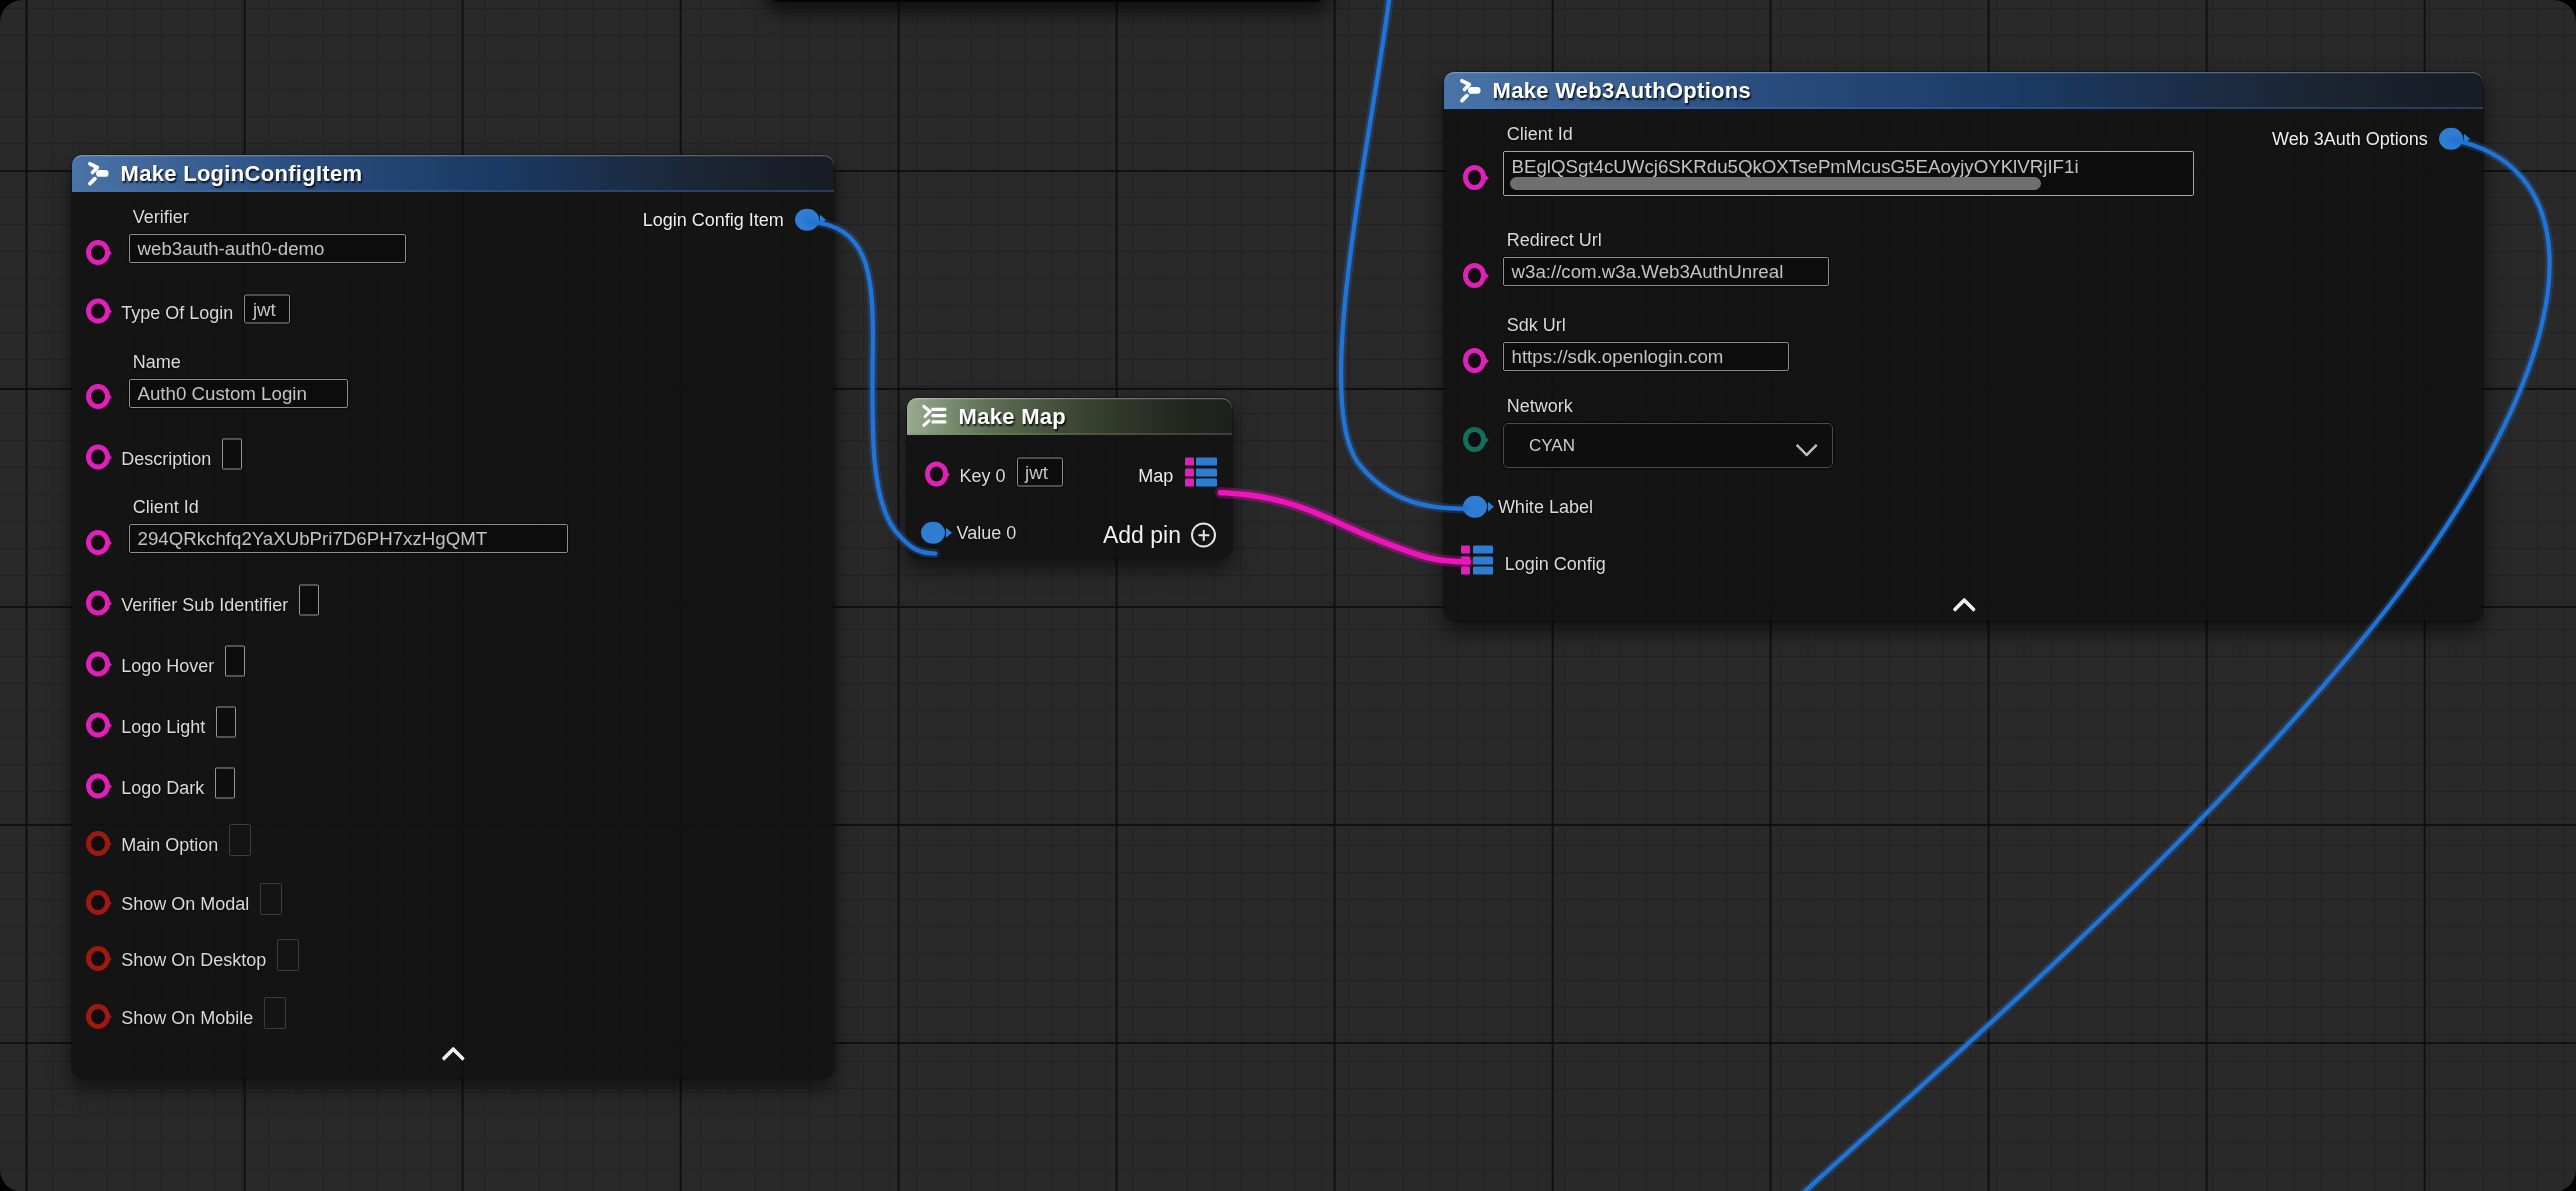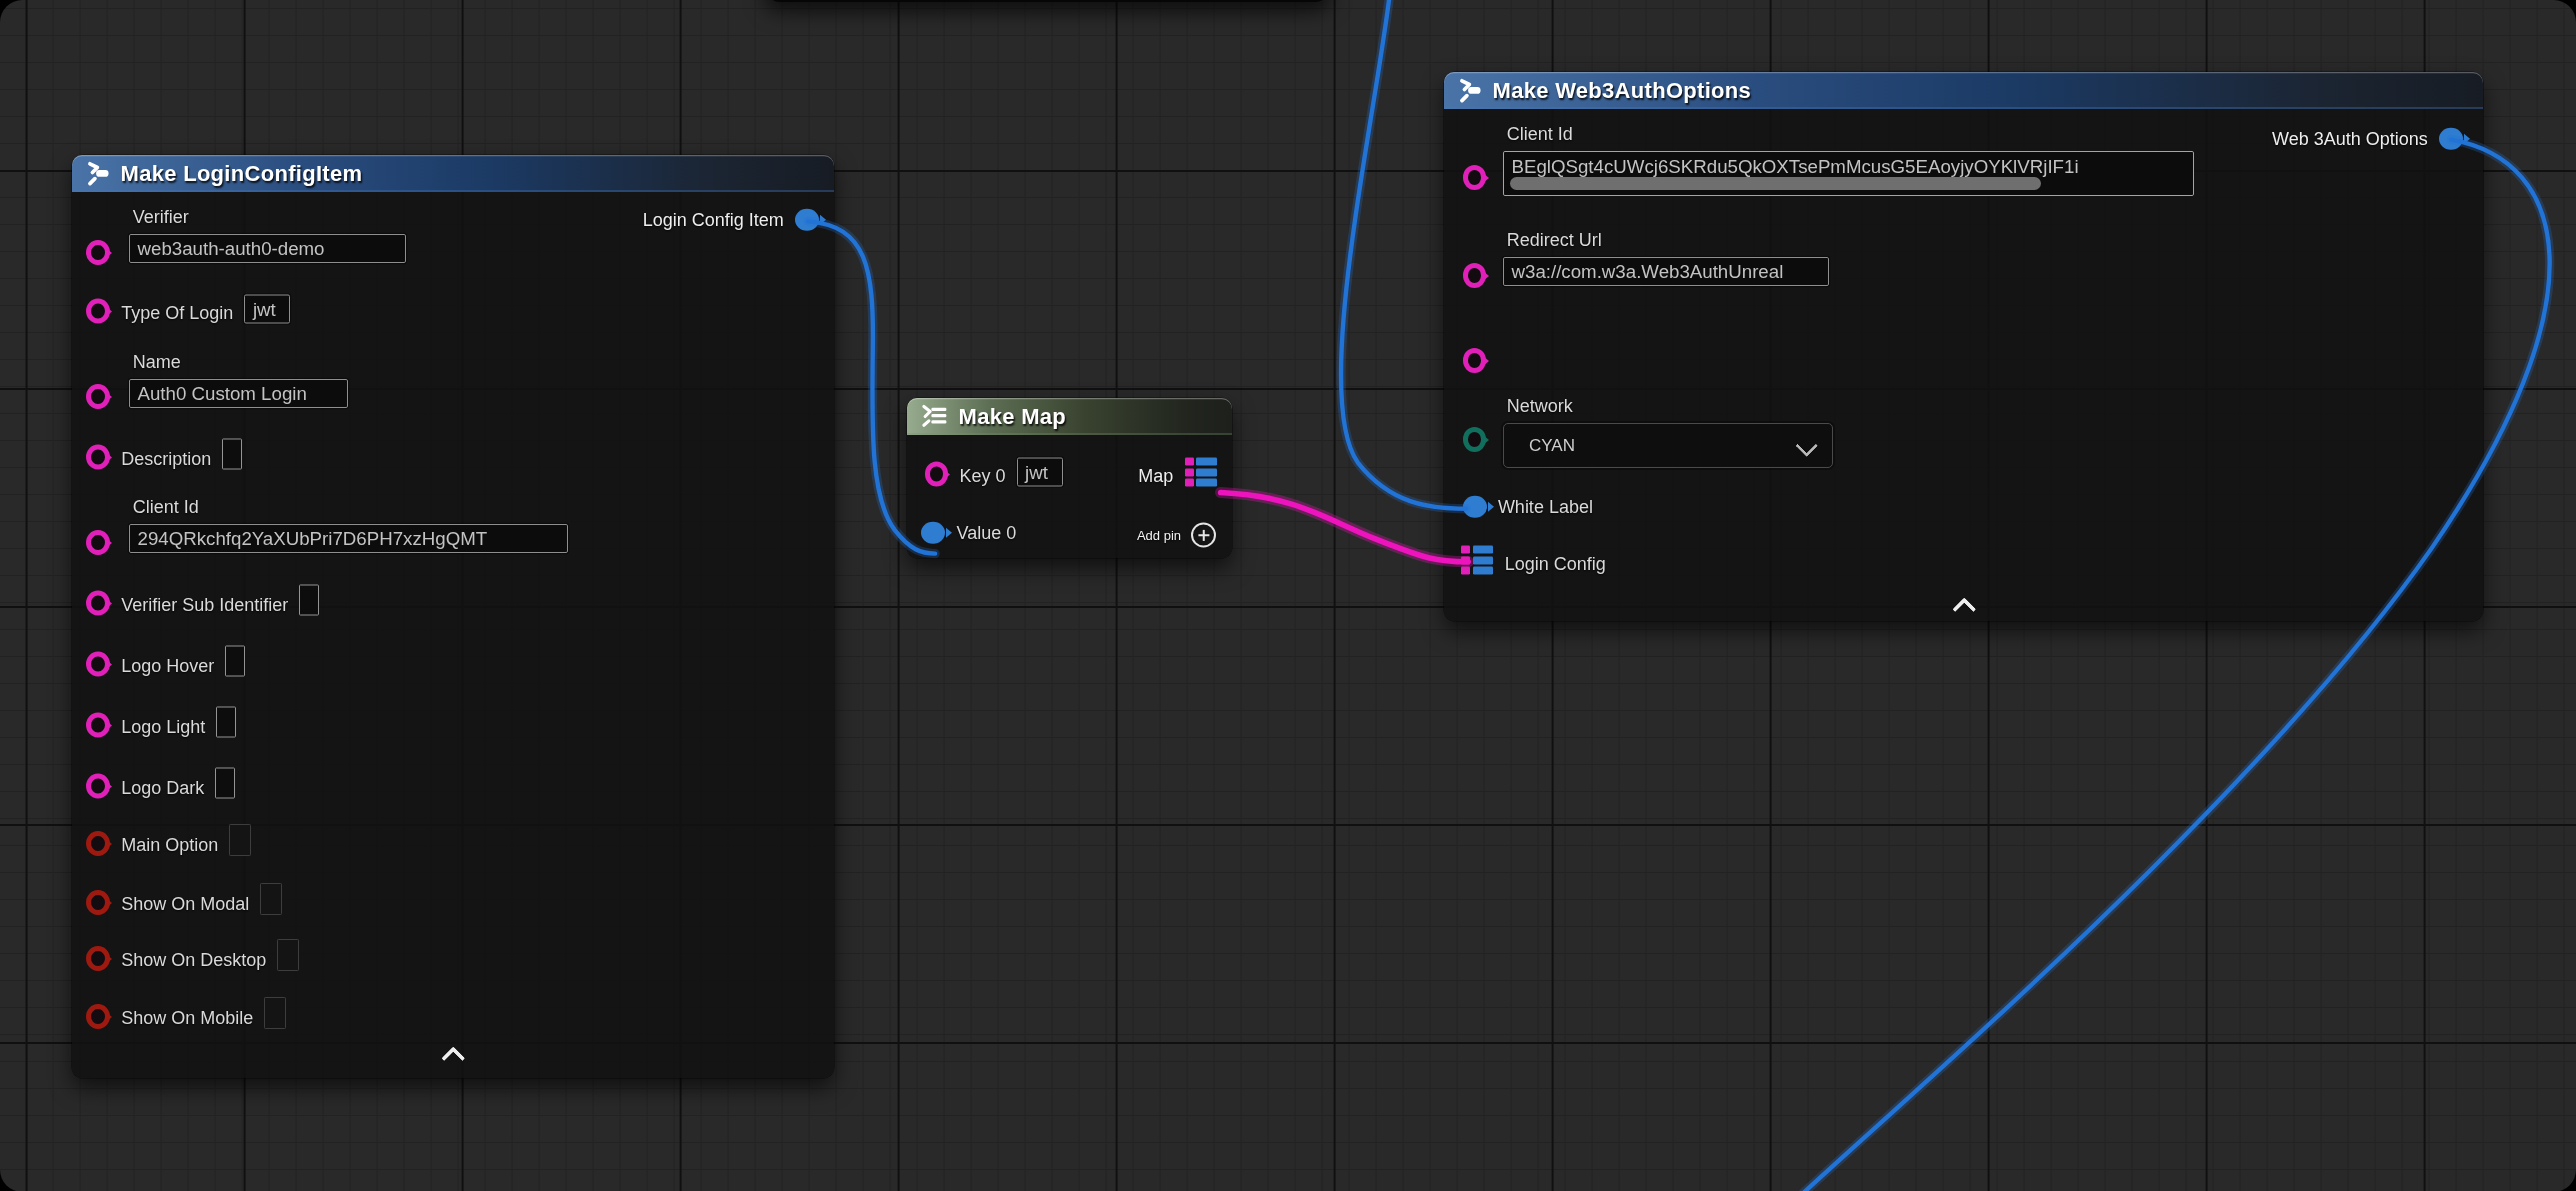--- a/index.html
+++ b/index.html
@@ -50,21 +50,21 @@
   .select{display:flex;align-items:center;justify-content:space-between;background:#0e0e0e;
     border:1.2px solid #4a4a4a;border-radius:5px;height:45px;box-sizing:border-box;padding:0 16px 0 25px;
     box-shadow:0 0 0 1.9px rgba(0,0,0,0.3);}
   .select .val{color:#cfcfcf;font-size:17px;}
   .chev{width:12.5px;height:12.5px;border-top:3.1px solid #b9b9b9;border-right:3.1px solid #b9b9b9;
     transform:rotate(135deg) translate(1.2px,1.2px);border-radius:1.2px;}
   .collapse{position:absolute;left:50%;transform:translateX(-50%);width:18.7px;height:18.7px;}
   .collapse::before{content:"";position:absolute;left:1.2px;top:5px;width:12.5px;height:12.5px;
     border-top:4.4px solid #efefef;border-right:4.4px solid #efefef;transform:rotate(-45deg);border-radius:1.9px;}
   .addpin{display:flex;align-items:center;gap:10px;}
-  .addpin .txt{color:#f2f2f2;font-size:13px;text-shadow:0 1.2px 1.9px rgba(0,0,0,0.8);}
+  .addpin .txt{color:#f2f2f2;font-size:23px;text-shadow:0 1.2px 1.9px rgba(0,0,0,0.8);}
   .plus-circle{position:relative;width:25px;height:25px;border:2.5px solid #e4e4e4;border-radius:50%;box-sizing:border-box;}
   .plus-circle::before,.plus-circle::after{content:"";position:absolute;background:#e4e4e4;left:50%;top:50%;}
   .plus-circle::before{width:11.2px;height:2.5px;transform:translate(-50%,-50%);}
   .plus-circle::after{width:2.5px;height:11.2px;transform:translate(-50%,-50%);}
   svg.wires{position:absolute;inset:0;pointer-events:none;}
   .top-shadow{position:absolute;left:767px;top:-24px;width:561px;height:26px;border-radius:12.5px;
     background:#060606;box-shadow:0 6.2px 18.7px 3.7px rgba(0,0,0,0.62);}
 </style>
 </head>
 <body>
@@ -246,20 +246,26 @@
 
       <span class="pin ring" style="--c:#e020b8;position:absolute;left:18.7px;top:191px;"></span>
       <div class="vgroup" style="left:59px;top:158px;">
         <span class="plabel">Redirect Url</span>
         <div class="textbox" style="width:326px;">
           <span>w3a://com.w3a.Web3AuthUnreal</span>
         </div>
       </div>
 
       <span class="pin ring" style="--c:#e020b8;position:absolute;left:18.7px;top:276px;"></span>
+      <div class="vgroup" style="left:59px;top:243px;">
+        <span class="plabel">Sdk Url</span>
+        <div class="textbox" style="width:286px;">
+          <span>https://sdk.openlogin.com</span>
+        </div>
+      </div>
 
       <span class="pin ring" style="--c:#10705d;position:absolute;left:18.7px;top:355px;"></span>
       <div class="vgroup" style="left:59px;top:324px;">
         <span class="plabel">Network</span>
         <div class="select" style="width:330px;">
           <span class="val">CYAN</span>
           <span class="chev"></span>
         </div>
       </div>
 

